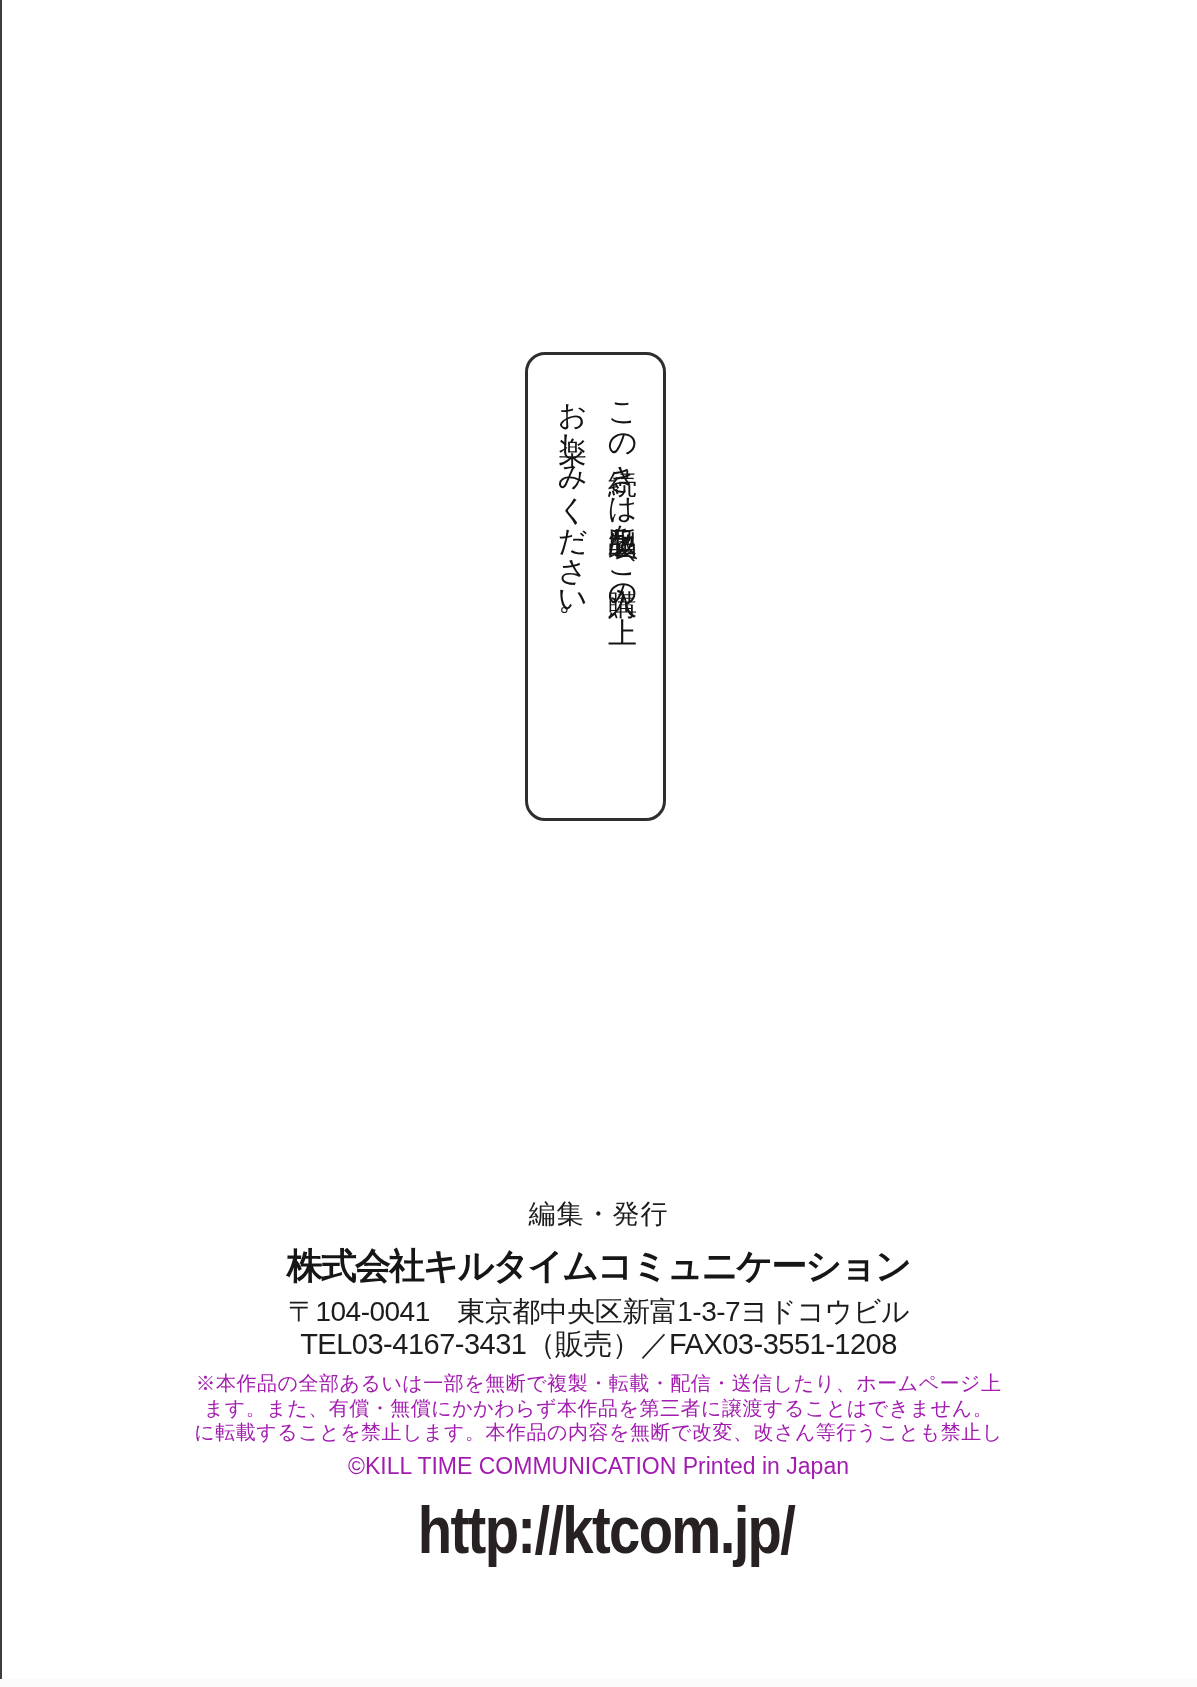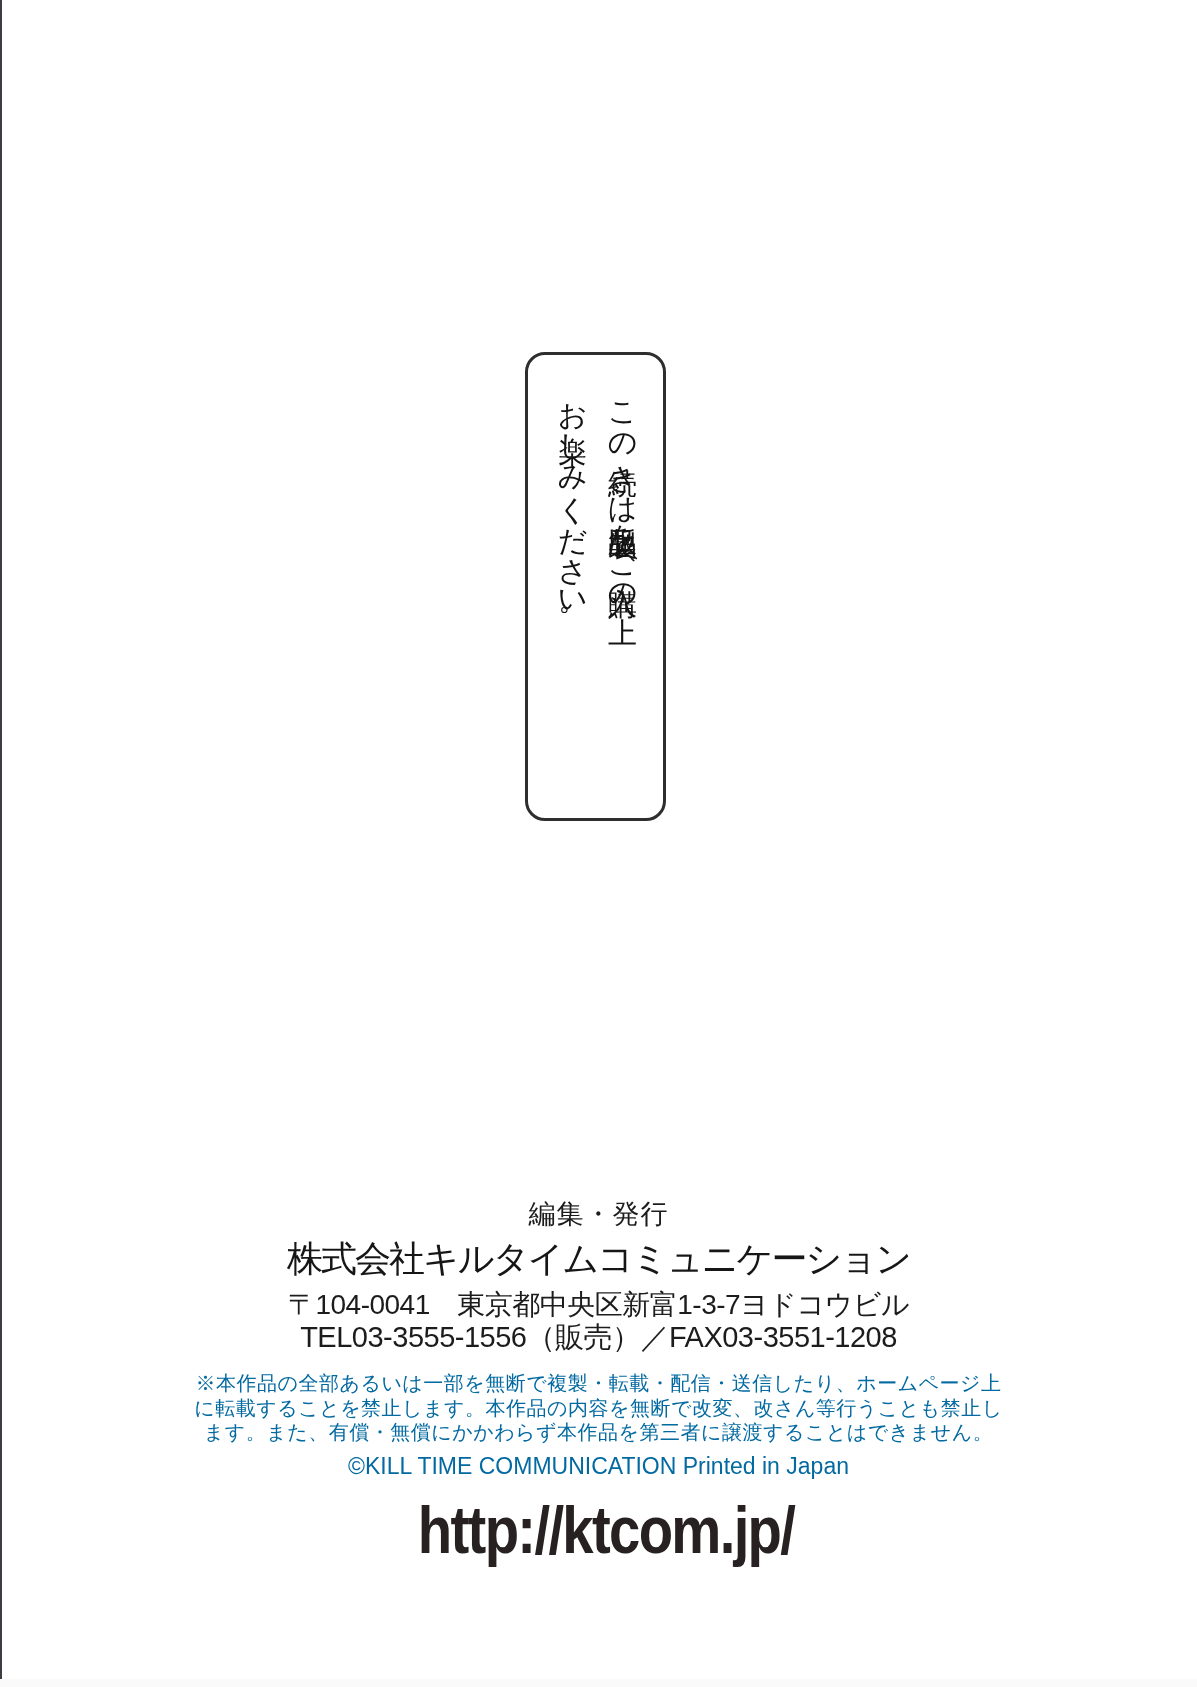--- a/index.html
+++ b/index.html
@@ -64,24 +64,24 @@
     width: 1197px;
     text-align: center;
     color: #1c1c1c;
   }
   .pub-role {
     font-size: 27px;
     line-height: 32px;
     letter-spacing: 1px;
   }
   .pub-company {
-    margin-top: 8px;
+    margin-top: 15px;
     font-size: 36px;
     line-height: 42px;
-    font-weight: 400;
+    font-weight: 700;
     letter-spacing: -2px;
     color: #161616;
   }
   .pub-address {
     margin-top: 8px;
     font-size: 28px;
     line-height: 33px;
     letter-spacing: -0.5px;
   }
   .pub-tel {
@@ -90,21 +90,21 @@
     letter-spacing: -0.5px;
   }
 
   
   .legal {
     position: absolute;
     left: 0;
     top: 1371px;
     width: 1197px;
     text-align: center;
-    color: #0369a1;
+    color: #a21caf;
   }
   .legal-line {
     font-size: 20px;
     line-height: 24.5px;
     letter-spacing: 0.5px;
   }
   .copyright {
     margin-top: 8px;
     font-size: 23px;
     line-height: 26px;
@@ -138,27 +138,27 @@
 
 <div class="notice-box">
   <div class="notice-line">この続きは製品版をご購入の上、</div>
   <div class="notice-line">お楽しみください。</div>
 </div>
 
 <div class="publisher">
   <div class="pub-role">編集・発行</div>
   <div class="pub-company">株式会社キルタイムコミュニケーション</div>
   <div class="pub-address">〒104-0041　東京都中央区新富1-3-7ヨドコウビル</div>
-  <div class="pub-tel">TEL03-3555-1556（販売）／FAX03-3551-1208</div>
+  <div class="pub-tel">TEL03-4167-3431（販売）／FAX03-3551-1208</div>
 </div>
 
 <div class="legal">
   <div class="legal-line">※本作品の全部あるいは一部を無断で複製・転載・配信・送信したり、ホームページ上</div>
+  <div class="legal-line">ます。また、有償・無償にかかわらず本作品を第三者に譲渡することはできません。</div>
   <div class="legal-line">に転載することを禁止します。本作品の内容を無断で改変、改さん等行うことも禁止し</div>
-  <div class="legal-line">ます。また、有償・無償にかかわらず本作品を第三者に譲渡することはできません。</div>
   <div class="copyright">©KILL TIME COMMUNICATION  Printed in Japan</div>
 </div>
 
 <div class="site-url">
   <span>http://ktcom.jp/</span>
 </div>
 
 <div class="bottom-strip"></div>
 
 </body></html>

